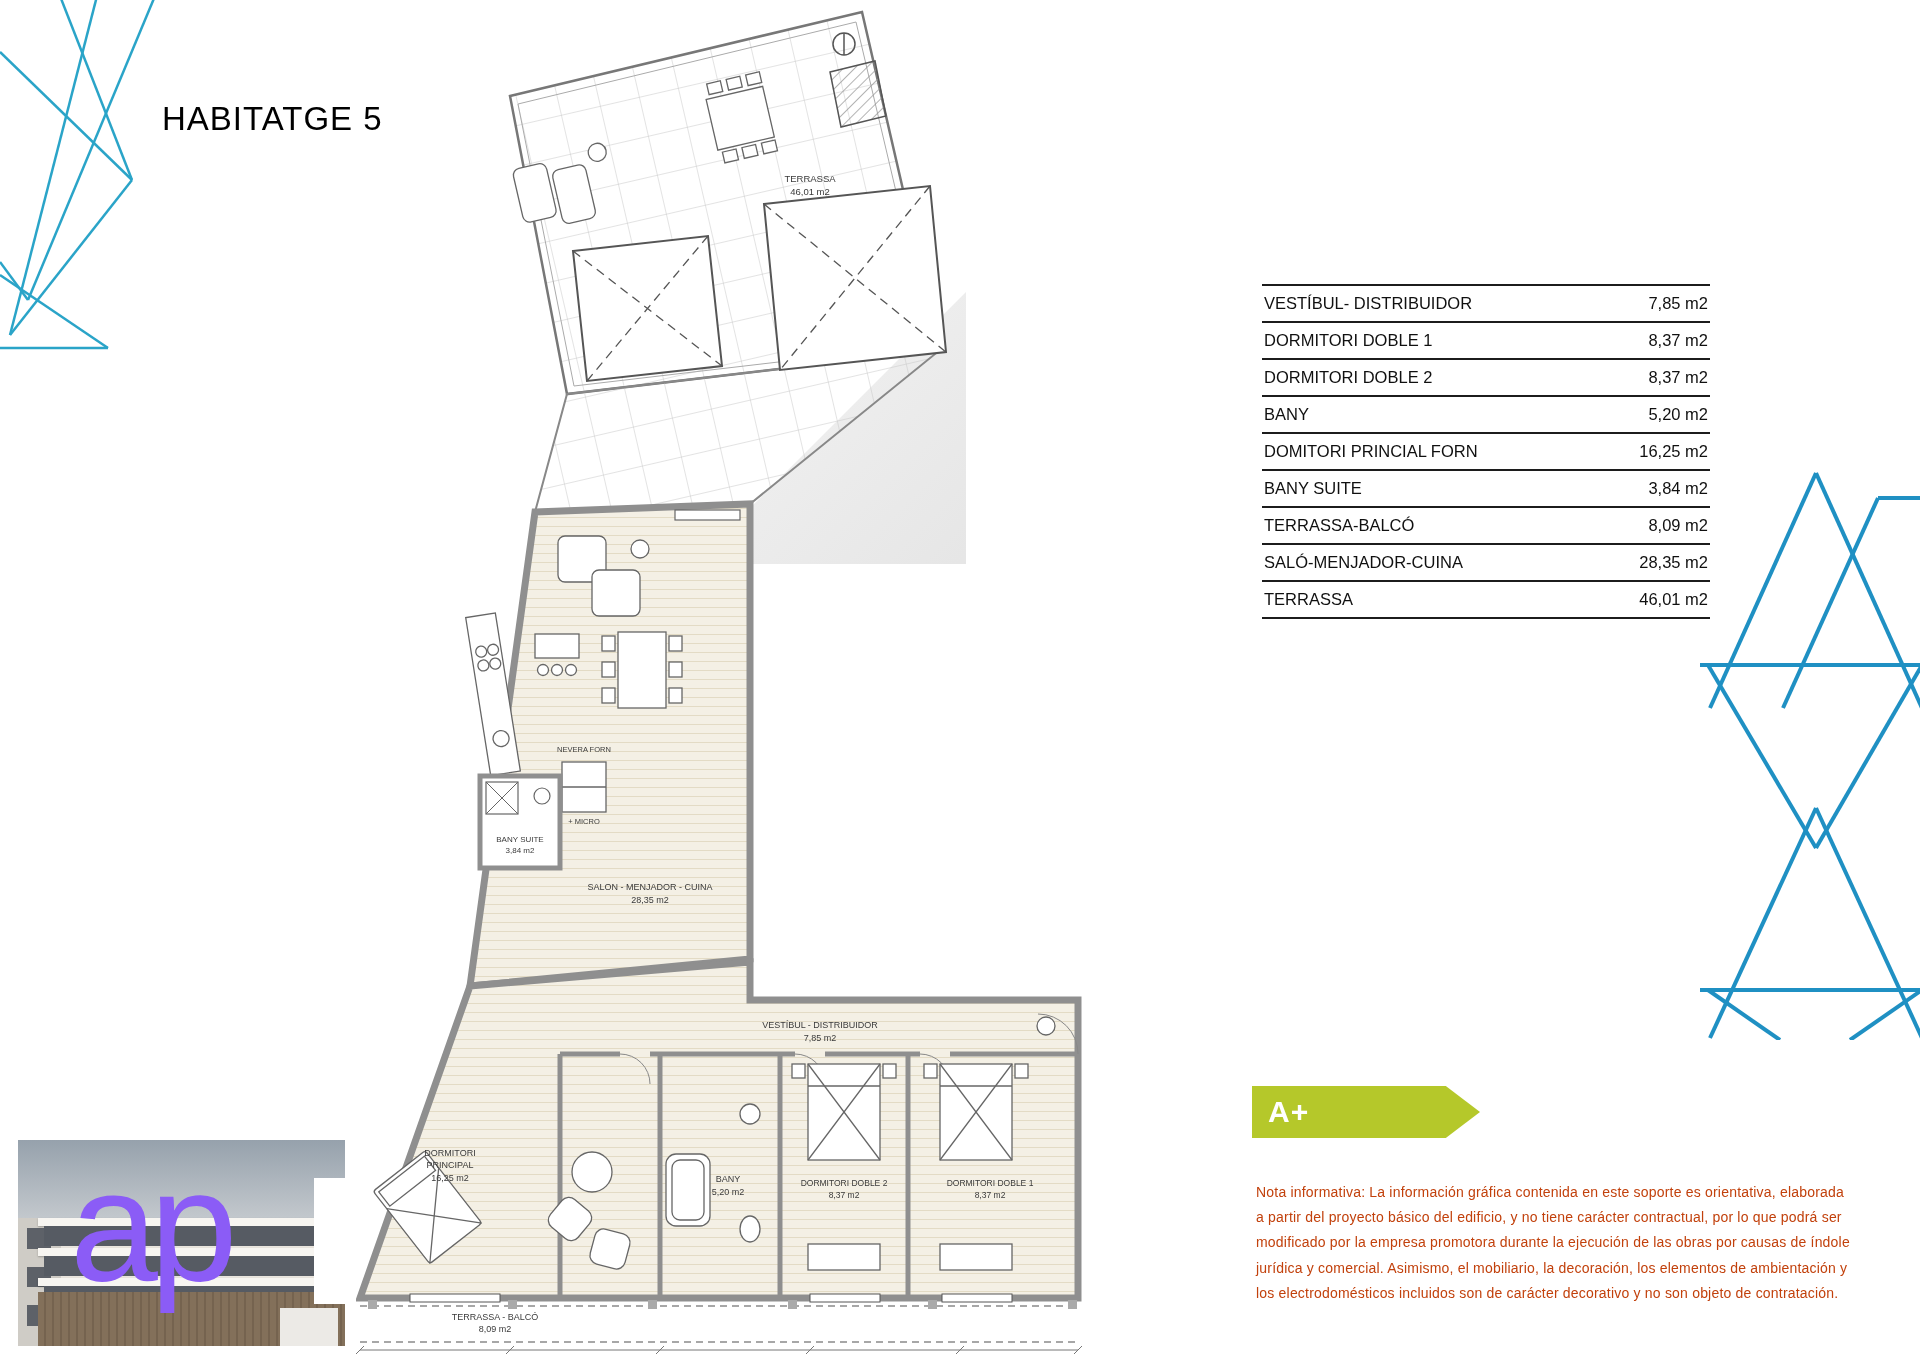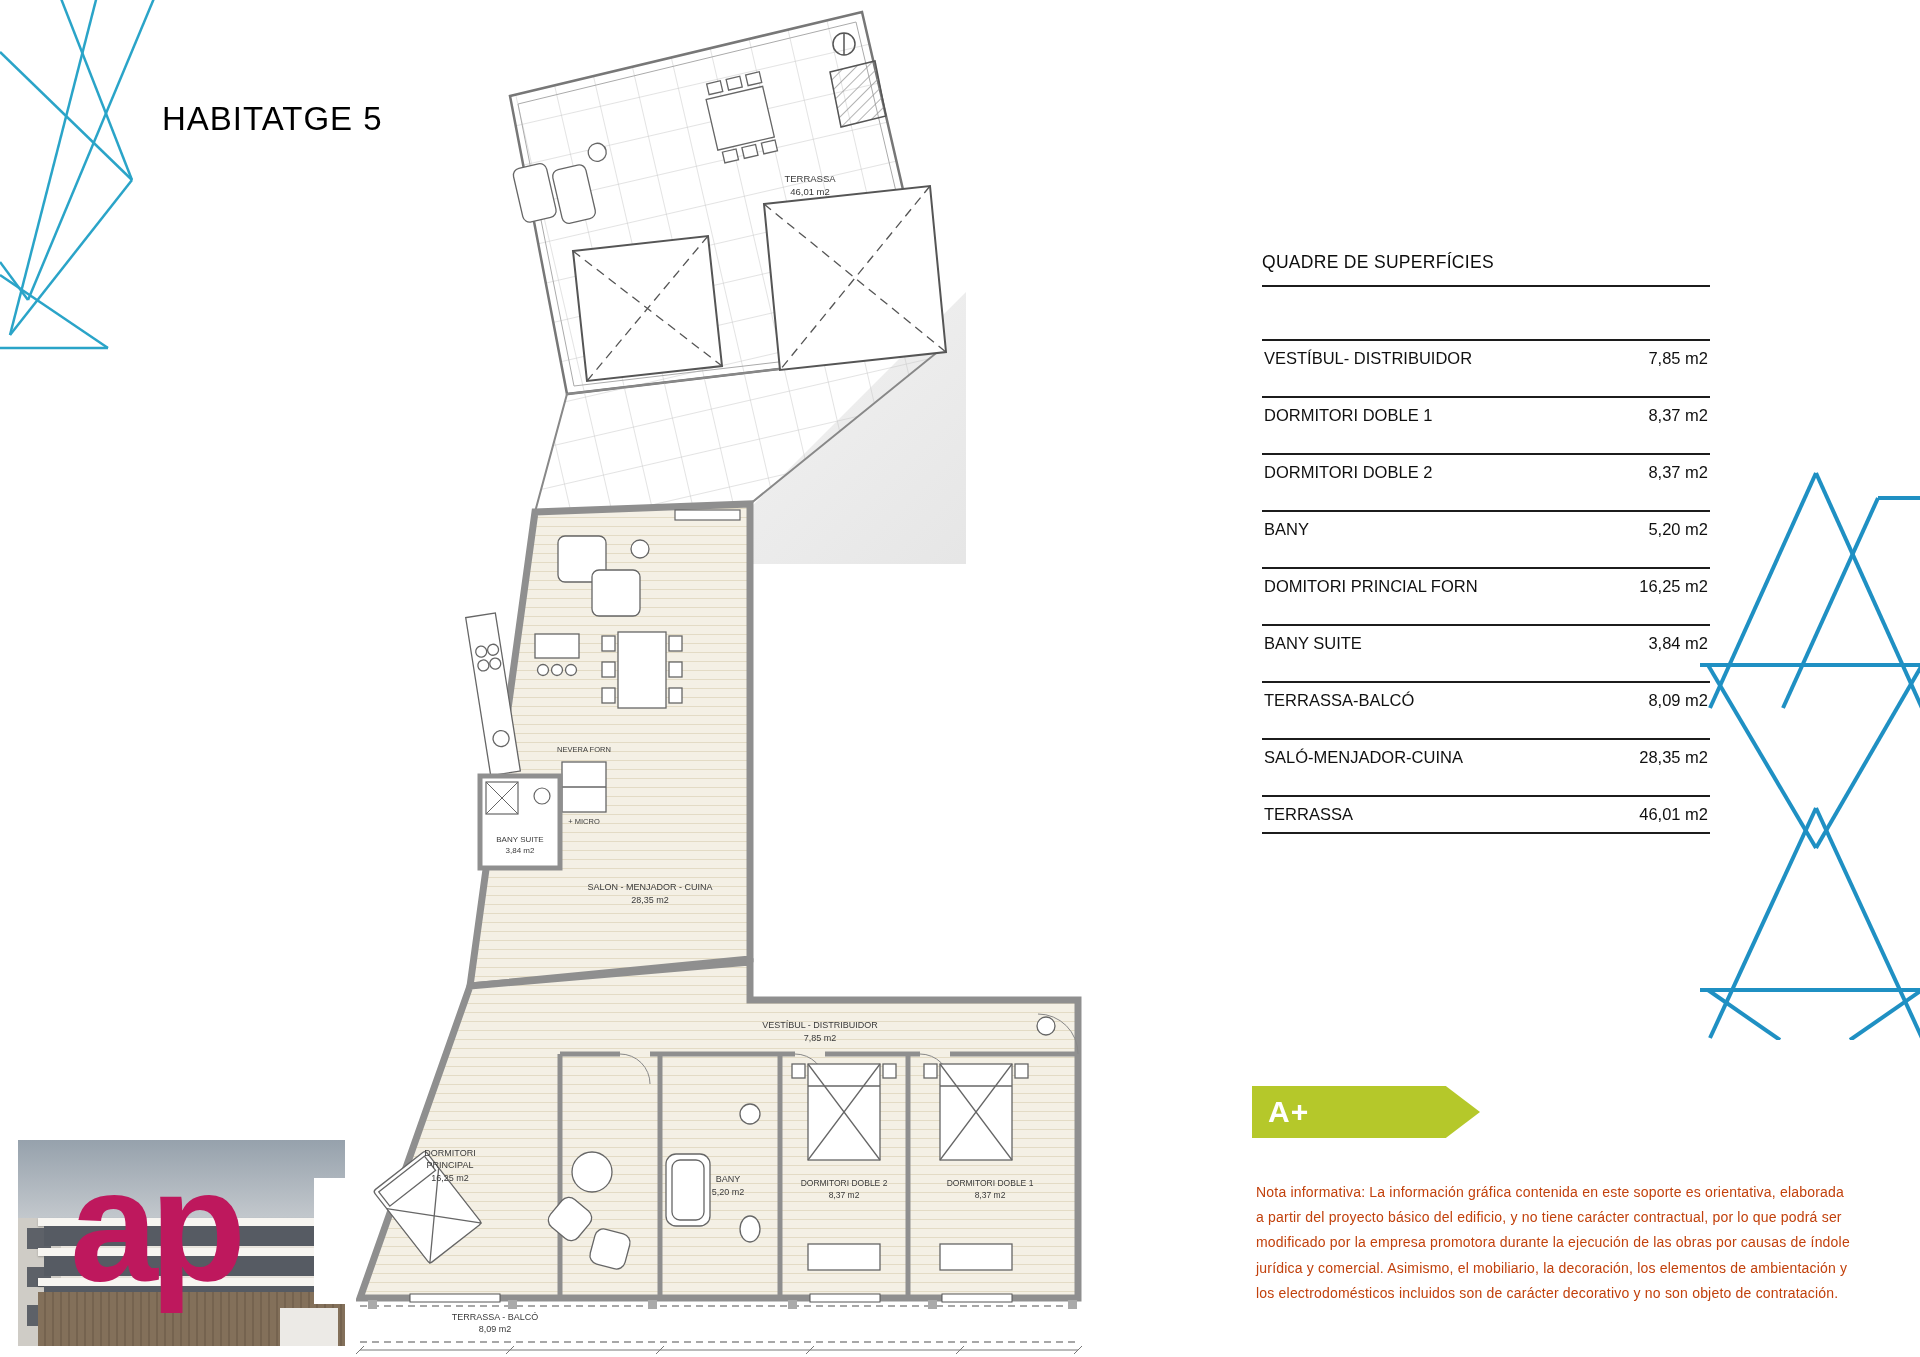--- a/index.html
+++ b/index.html
@@ -26,21 +26,21 @@
 
   
   .plan{left:330px;top:4px;z-index:2;}
   .plan text{font-family:"Liberation Sans",sans-serif;fill:#3a3a3a;}
 
   
   .surfaces{left:1262px;top:252px;width:448px;z-index:4;}
   .s-title{font-size:17.5px;letter-spacing:.3px;padding-bottom:12px;border-bottom:2px solid #1c1c1c;color:#0d0d0d;}
   .s-gap{height:32px;}
   .trow{display:flex;justify-content:space-between;align-items:center;
-        border-top:2px solid #1c1c1c;padding:8px 2px;font-size:16.5px;color:#101010;margin-top:20px;}
+        border-top:2px solid #1c1c1c;padding:8px 2px;font-size:16.5px;color:#101010;}
   .trow:last-child{border-bottom:2px solid #1c1c1c;}
   .trow .val{text-align:right;}
 
   
   .energy-badge{
     left:1252px;top:1086px;width:228px;height:52px;z-index:4;
     clip-path:polygon(0 0,85% 0,100% 50%,85% 100%,0 100%);
     background:#b5c82a;display:flex;align-items:center;
   }
   .energy-badge span{color:#fff;font-size:30px;font-weight:bold;padding-left:16px;letter-spacing:1px;}
@@ -57,21 +57,21 @@
     background:linear-gradient(#96a1ac,#c3c8cd 90%);}
   .photo .facade{position:absolute;left:0;right:0;top:38%;bottom:0;background:#e9e5de;}
   .facade .slab{position:absolute;left:6%;right:0;height:8px;background:#f7f5f1;box-shadow:0 1px 2px rgba(0,0,0,.25);}
   .facade .winband{position:absolute;left:8%;right:2%;height:20px;background:#565b63;}
   .facade .base{position:absolute;left:6%;right:0;bottom:0;height:42%;
     background:repeating-linear-gradient(90deg,#83705a 0 6px,#75634f 6px 8px);}
   .facade .tower{position:absolute;left:0;top:0;bottom:0;width:13%;background:#cfccc6;}
   .facade .tower i{position:absolute;left:22%;width:55%;height:16%;background:#5d6168;display:block;}
   .facade .garage{position:absolute;right:2%;bottom:0;width:18%;height:30%;background:#eceae6;}
   .photo .logo{
-    position:absolute;left:52px;top:6px;color:#be185d;font-weight:bold;
+    position:absolute;left:52px;top:6px;color:#8b5cf6;font-weight:normal;
     font-size:158px;letter-spacing:-8px;line-height:1;z-index:6;
     font-family:"Liberation Sans",sans-serif;
   }
   .photo .logo-bar{position:absolute;left:296px;top:38px;width:42px;height:126px;background:#ffffff;z-index:6;}
 </style>
 </head>
 <body>
 
 <svg class="abs deco-left" width="350" height="380" viewBox="0 0 350 380">
   <g stroke="#2aa4c8" stroke-width="2.5" fill="none">
@@ -318,21 +318,20 @@
         <line x1="176" y1="1350" x2="184" y2="1342"></line>
       <line x1="326" y1="1350" x2="334" y2="1342"></line>
         <line x1="476" y1="1350" x2="484" y2="1342"></line>
       <line x1="626" y1="1350" x2="634" y2="1342"></line>
         <line x1="744" y1="1350" x2="752" y2="1342"></line>
     </g>
   </g>
 </svg>
 
 <div class="abs surfaces">
-  <div class="s-title">QUADRE DE SUPERFÍCIES</div>
   <div class="s-gap"></div>
   <div class="trow">
     <span>VESTÍBUL- DISTRIBUIDOR</span>
     <span class="val">7,85 m2</span>
   </div>
   <div class="trow">
     <span>DORMITORI DOBLE 1</span>
     <span class="val">8,37 m2</span>
   </div>
   <div class="trow">

